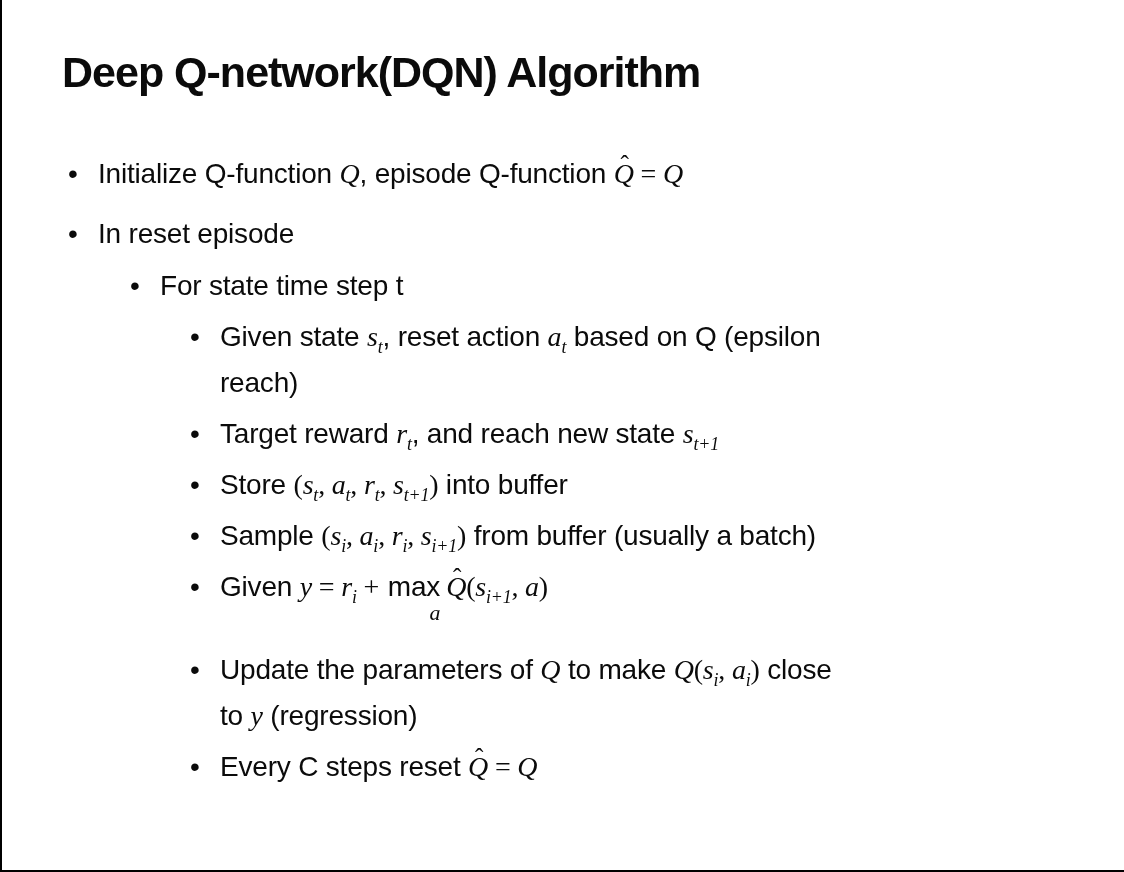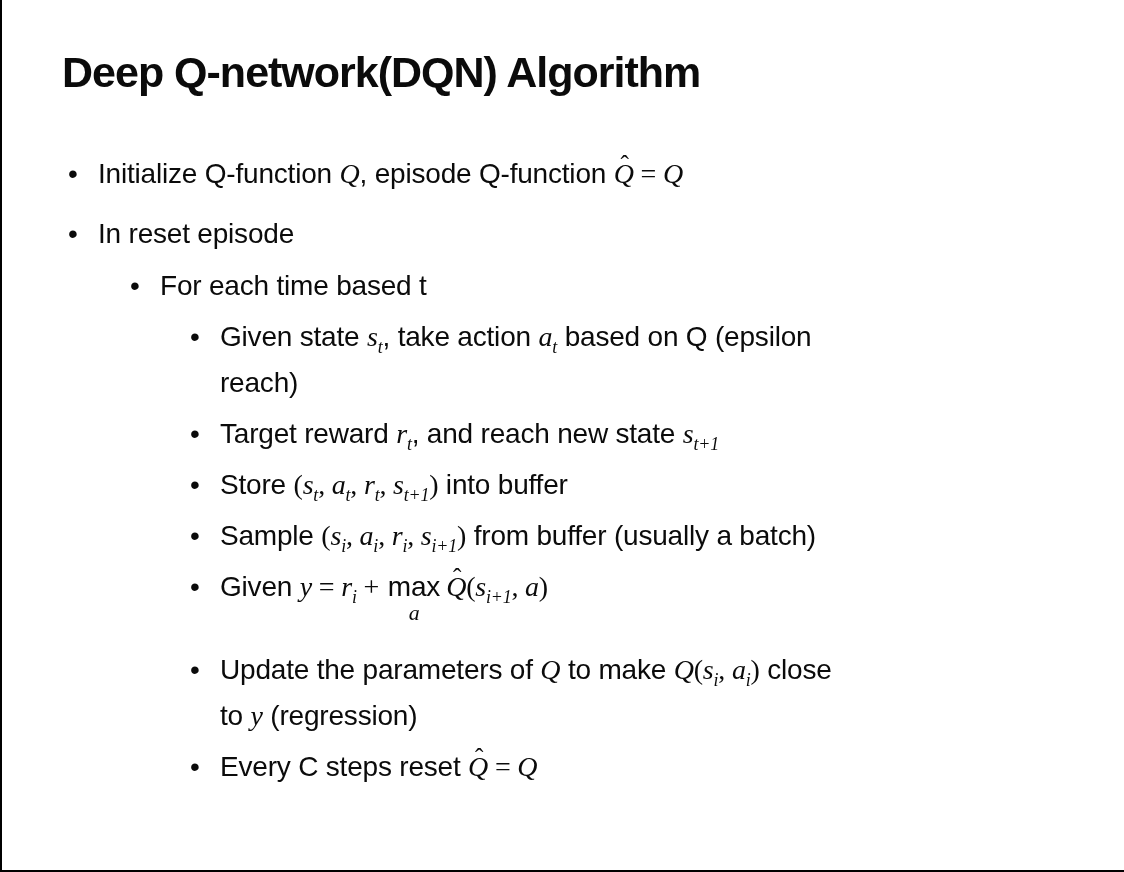--- a/index.html
+++ b/index.html
@@ -55,21 +55,21 @@
     content: "ˆ";
     position: absolute;
     left: 55%; top: -0.36em;
     transform: translateX(-50%);
     font-style: normal;
     font-size: 0.9em;
   }
   .maxop {
     display: inline-flex;
     flex-direction: column;
-    align-items: center;
+    align-items: flex-end;
     margin: 0 6px 0 2px;
   }
   .maxword { line-height: 1; font-family: "Liberation Sans", sans-serif; }
   .maxunder {
     font-family: "Liberation Serif", serif;
     font-style: italic;
     font-size: 0.78em;
     line-height: 1;
     margin-top: 2px;
   }
@@ -86,25 +86,25 @@
       <div class="bullet l1">
         <span class="dot">•</span>
         <span class="content"><span>Initialize Q-function </span><span class="m">Q</span><span>, episode Q-function </span><span class="m hat">Q</span><span class="mr"> = </span><span class="m">Q</span></span>
       </div>
       <div class="bullet l1">
         <span class="dot">•</span>
         <span class="content"><span>In reset episode</span></span>
       </div>
       <div class="bullet l2">
         <span class="dot">•</span>
-        <span class="content"><span>For each time based t</span></span>
+        <span class="content"><span>For state time step t</span></span>
       </div>
       <div class="bullet l3">
         <span class="dot">•</span>
-        <span class="content"><span>Given state </span><span class="m">s<sub class="msub">t</sub></span><span>, take action </span><span class="m">a<sub class="msub">t</sub></span><span> based on Q (epsilon</span><br><span>reach)</span></span>
+        <span class="content"><span>Given state </span><span class="m">s<sub class="msub">t</sub></span><span>, reset action </span><span class="m">a<sub class="msub">t</sub></span><span> based on Q (epsilon</span><br><span>reach)</span></span>
       </div>
       <div class="bullet l3">
         <span class="dot">•</span>
         <span class="content"><span>Target reward </span><span class="m">r<sub class="msub">t</sub></span><span>, and reach new state </span><span class="m">s<sub class="msub">t+1</sub></span></span>
       </div>
       <div class="bullet l3">
         <span class="dot">•</span>
         <span class="content"><span>Store </span><span class="mr">(</span><span class="m">s<sub class="msub">t</sub></span><span class="mr">, </span><span class="m">a<sub class="msub">t</sub></span><span class="mr">, </span><span class="m">r<sub class="msub">t</sub></span><span class="mr">, </span><span class="m">s<sub class="msub">t+1</sub></span><span class="mr">)</span><span> into buffer</span></span>
       </div>
       <div class="bullet l3">

